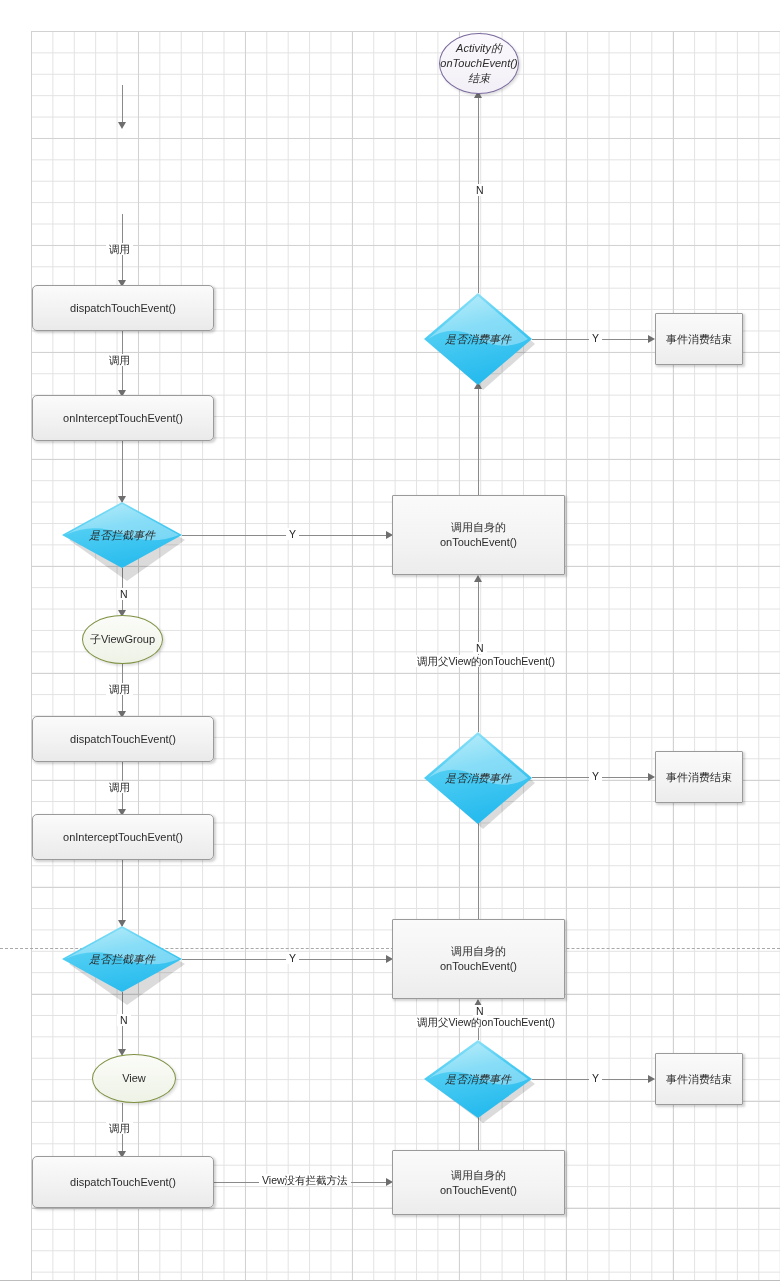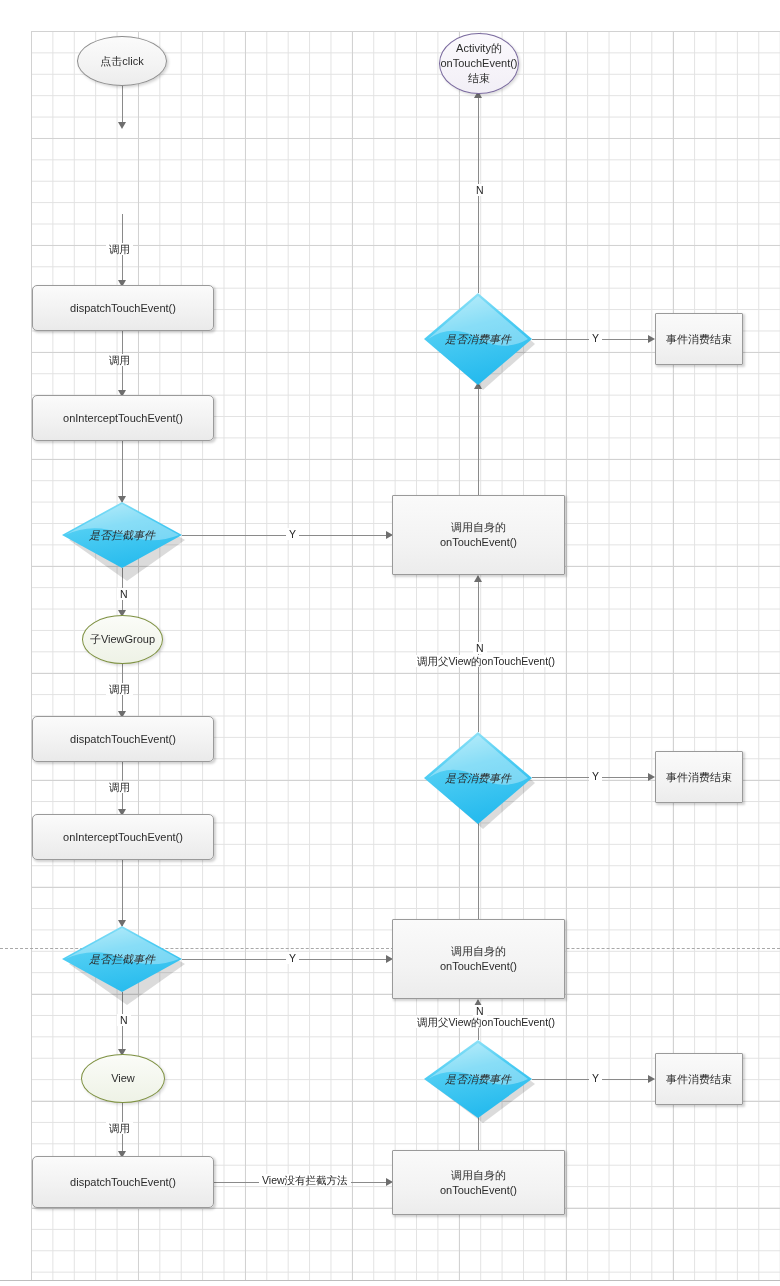--- a/index.html
+++ b/index.html
@@ -254,23 +254,20 @@
 
   <div class="hline" style="left:532px; top:1079px; width:120px;"></div>
   <div class="arrow right" style="left:648px; top:1074.5px;"></div>
   <div class="edge-label" style="left:589px; top:1072px;">Y</div>
 
   <div class="vline" style="left:478px; top:1002px; height:38px;"></div>
   <div class="arrow up" style="left:473.5px; top:999px;"></div>
   <div class="edge-label" style="left:473px; top:1005px;">N</div>
   <div class="edge-label" style="left:414px; top:1016px;">调用父View的onTouchEvent()</div>
 
-  <div class="node ell-gray" style="left:77px; top:36px; width:90px; height:50px;">
-    <span class="lbl">点击click</span>
-  </div>
 
 
   <div class="node box-round" style="left:32px; top:285px; width:182px; height:46px;">
     <span class="lbl">dispatchTouchEvent()</span>
   </div>
 
   <div class="node box-round" style="left:32px; top:395px; width:182px; height:46px;">
     <span class="lbl">onInterceptTouchEvent()</span>
   </div>
 
@@ -304,29 +301,29 @@
 
   <div class="diamond" style="left:61px; top:926px; width:122px; height:66px;">
     <svg width="130" height="74" viewBox="0 0 130 74">
       <polygon points="61,74 3,33 61,0 119,33" fill="rgba(0,0,0,0.14)" transform="translate(5,5)"></polygon>
       <polygon points="61,66 1,33 61,0 121,33" fill="url(#dgrad1)"></polygon>
       <path d="M61,2 L118,33 Q90,44 61,32 Q32,20 4,33 Z" fill="#ffffff" opacity="0.33"></path>
     </svg>
     <span class="lbl">是否拦截事件</span>
   </div>
 
-  <div class="node ell-green" style="left:81px; top:1054px; width:84px; height:49px;align-items:center;">
+  <div class="node ell-green" style="left:92px; top:1054px; width:84px; height:49px;align-items:center;">
     <span class="lbl">View</span>
   </div>
 
   <div class="node box-round" style="left:32px; top:1156px; width:182px; height:52px;">
     <span class="lbl">dispatchTouchEvent()</span>
   </div>
 
-  <div class="node ell-purple" style="left:439px; top:33px; width:80px; height:61px;">
+  <div class="node ell-purple" style="left:439px; top:33px; width:80px; height:61px;font-style:italic;">
     <span class="lbl">Activity的
 onTouchEvent()
 结束</span>
   </div>
 
   <div class="diamond" style="left:424px; top:293px; width:108px; height:92px;">
     <svg width="118" height="100" viewBox="0 0 118 100">
       <defs>
         <linearGradient id="dgrad2" x1="0" y1="0" x2="0.3" y2="1">
           <stop offset="0%" stop-color="#a6e9f9"></stop>

